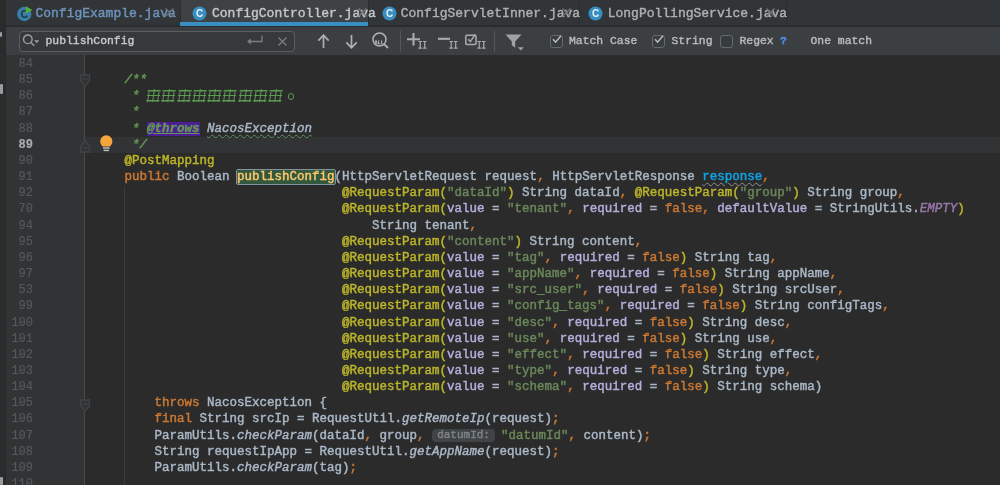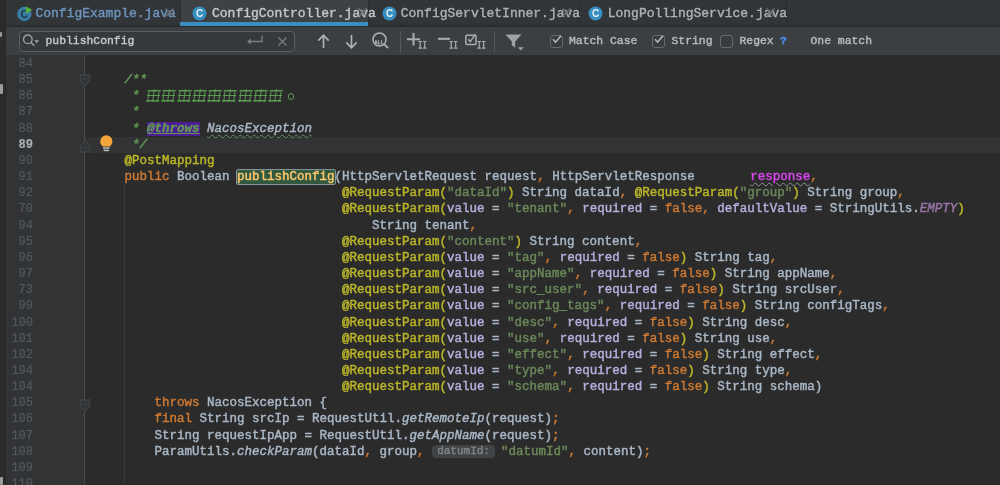--- a/index.html
+++ b/index.html
@@ -43,22 +43,22 @@
   .an  { color:#bbb529; }
   .attr{ color:#b5aedc; }
   .st  { color:#6a8759; }
   .cm  { color:#629755; font-style:italic; }
   .tag { color:#629755; font-style:italic; font-weight:bold; text-decoration:underline;
          background:#4c1d95; }
   .doc { font-style:italic; text-decoration:underline wavy #5d9164; text-underline-offset:1.8px;
          text-decoration-thickness:1px; }
   .mm  { font-style:italic; }
   .pp  { color:#9876aa; font-style:italic;margin-top:32px; }
-  .un  { color:#d946ef; text-decoration:underline wavy #8c9194; text-underline-offset:1.8px;
-         text-decoration-thickness:1px;margin-left:48px; }
+  .un  { color:#0ea5e9; text-decoration:underline wavy #8c9194; text-underline-offset:1.8px;
+         text-decoration-thickness:1px; }
   .match { color:#ffc66d; background:#32593d; outline:1px solid #85929c; border-radius:1px; }
   .hint { display:inline-block; background:#404446; color:#7e8387; border-radius:4px;
           font-size:11px; height:13.5px; line-height:13.5px; padding:0 5px; margin-right:6px;
           vertical-align:middle; }
   .cjk { display:inline-block; width:13.2px; height:13px; margin:0 2.1px -2.5px 0;
     background:
       linear-gradient(#5b9b51,#5b9b51) 0 1.2px/100% 1.5px no-repeat,
       linear-gradient(#5b9b51,#5b9b51) 0 6px/100% 1.3px no-repeat,
       linear-gradient(#5b9b51,#5b9b51) 0 11.3px/100% 1.5px no-repeat,
       linear-gradient(#5b9b51,#5b9b51) 6px 0/1.4px 100% no-repeat,
@@ -222,26 +222,26 @@
       <div>88</div>
     <div class="cur">89</div>
       <div>90</div>
       <div>91</div>
       <div>92</div>
       <div>70</div>
     <div>94</div>
       <div>95</div>
       <div>96</div>
       <div>97</div>
-      <div>73</div>
+      <div>53</div>
     <div>99</div>
       <div>100</div>
       <div>101</div>
       <div>102</div>
-      <div>194</div>
+      <div>103</div>
     <div>104</div>
       <div>105</div>
       <div>106</div>
       <div>107</div>
       <div>108</div>
     <div>109</div>
       <div>110</div>
   </div>
   <div id="guide"></div>
   <div id="code">
@@ -261,22 +261,23 @@
   <div>                                 <span class="an">@RequestParam(</span><span class="attr">value</span> = <span class="st">"appName"</span><span class="kw">,</span> <span class="attr">required</span> = <span class="kw">false</span><span class="an">)</span> String appName<span class="kw">,</span></div>
   <div>                                 <span class="an">@RequestParam(</span><span class="attr">value</span> = <span class="st">"src_user"</span><span class="kw">,</span> <span class="attr">required</span> = <span class="kw">false</span><span class="an">)</span> String srcUser<span class="kw">,</span></div>
   <div>                                 <span class="an">@RequestParam(</span><span class="attr">value</span> = <span class="st">"config_tags"</span><span class="kw">,</span> <span class="attr">required</span> = <span class="kw">false</span><span class="an">)</span> String configTags<span class="kw">,</span></div>
   <div>                                 <span class="an">@RequestParam(</span><span class="attr">value</span> = <span class="st">"desc"</span><span class="kw">,</span> <span class="attr">required</span> = <span class="kw">false</span><span class="an">)</span> String desc<span class="kw">,</span></div>
   <div>                                 <span class="an">@RequestParam(</span><span class="attr">value</span> = <span class="st">"use"</span><span class="kw">,</span> <span class="attr">required</span> = <span class="kw">false</span><span class="an">)</span> String use<span class="kw">,</span></div>
   <div>                                 <span class="an">@RequestParam(</span><span class="attr">value</span> = <span class="st">"effect"</span><span class="kw">,</span> <span class="attr">required</span> = <span class="kw">false</span><span class="an">)</span> String effect<span class="kw">,</span></div>
   <div>                                 <span class="an">@RequestParam(</span><span class="attr">value</span> = <span class="st">"type"</span><span class="kw">,</span> <span class="attr">required</span> = <span class="kw">false</span><span class="an">)</span> String type<span class="kw">,</span></div>
   <div>                                 <span class="an">@RequestParam(</span><span class="attr">value</span> = <span class="st">"schema"</span><span class="kw">,</span> <span class="attr">required</span> = <span class="kw">false</span><span class="an">)</span> String schema)</div>
   <div>        <span class="kw">throws</span> NacosException {</div>
   <div>        <span class="kw">final</span> String srcIp = RequestUtil.<span class="mm">getRemoteIp</span>(request)<span class="kw">;</span></div>
+  <div>        ParamUtils.<span class="mm">checkParam</span>(dataId<span class="kw">,</span> group<span class="kw">,</span> <span class="hint">datumId:</span><span class="st">"datumId"</span><span class="kw">,</span> content)<span class="kw">;</span></div>
   <div>        String requestIpApp = RequestUtil.<span class="mm">getAppName</span>(request)<span class="kw">;</span></div>
-  <div>        ParamUtils.<span class="mm">checkParam</span>(dataId<span class="kw">,</span> group<span class="kw">,</span> <span class="hint">datumId:</span><span class="st">"datumId"</span><span class="kw">,</span> content)<span class="kw">;</span></div>
+  <div>        ParamUtils.<span class="mm">checkParam</span>(tag)<span class="kw">;</span></div>
   </div>
 </div>
 <div id="gutticons">
 
   <svg class="abs" style="left:79px; top:74px" width="12" height="13" viewBox="0 0 12 13">
     <path d="M1.5 1 H10.5 V7 L6 12 L1.5 7 Z" stroke="#404345" stroke-width="1.3" fill="#313335"></path>
     <line x1="3.5" y1="5" x2="8.5" y2="5" stroke="#404345" stroke-width="1.3"></line>
   </svg>
 
   <svg class="abs" style="left:79px; top:139.5px" width="12" height="13" viewBox="0 0 12 13">

